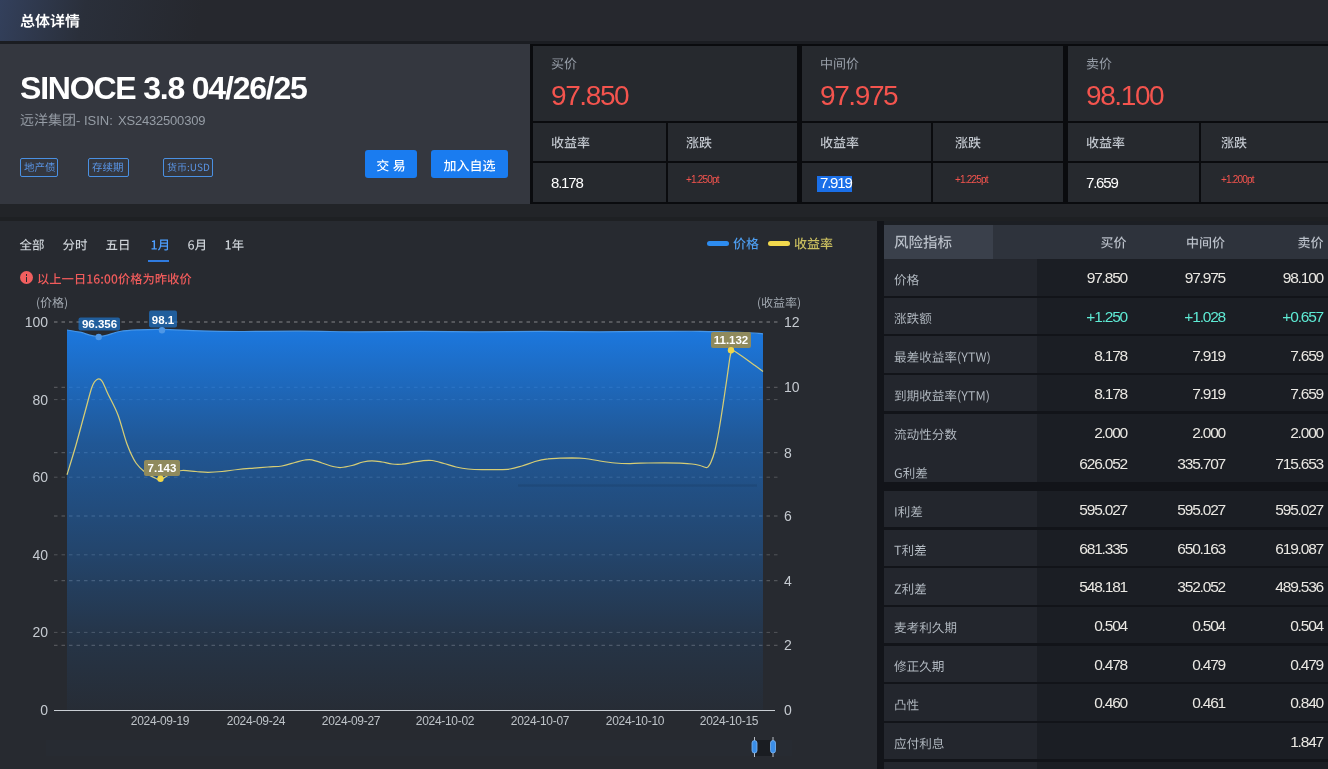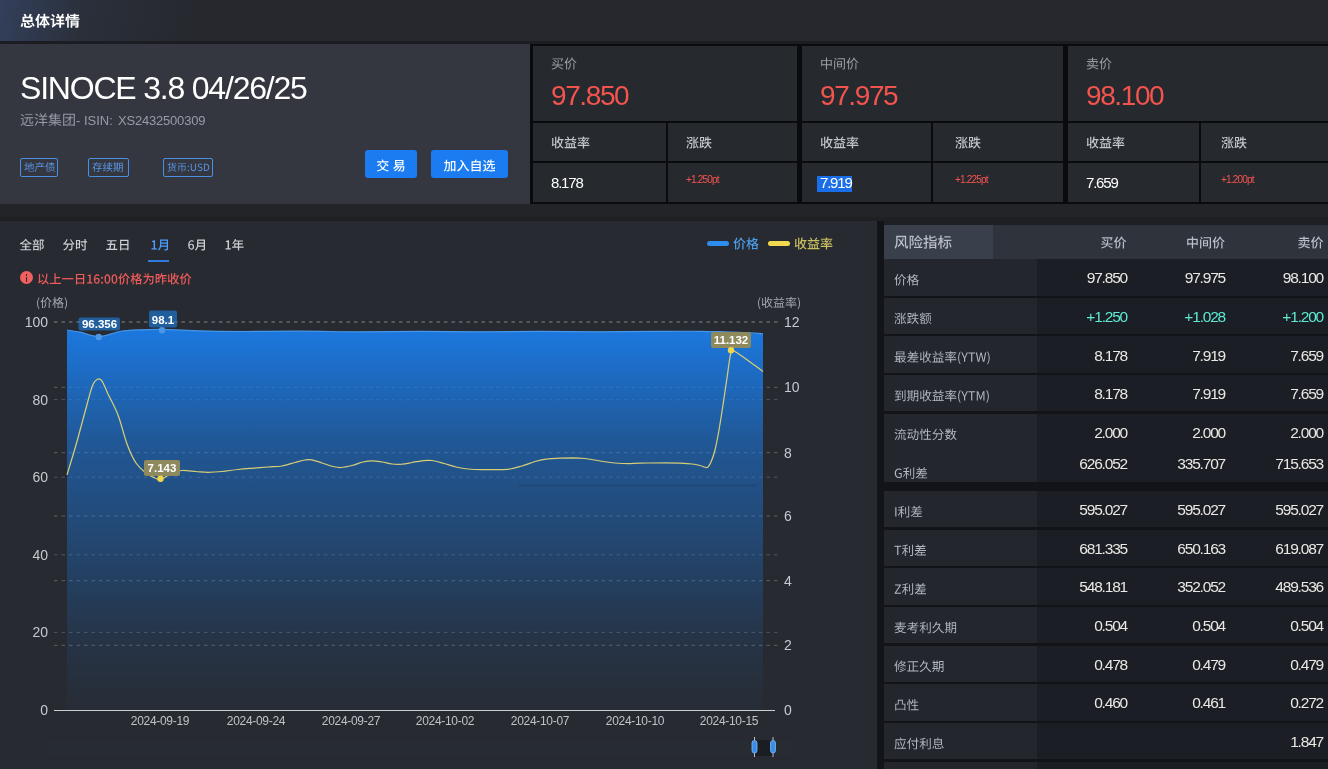--- a/index.html
+++ b/index.html
@@ -7,21 +7,21 @@
 #topbar{left:0;top:0;width:1328px;height:41px;background:linear-gradient(102deg,#33405c 0px,#2a2f3a 85px,#26282e 200px)}
 #topbarb{left:0;top:41px;width:1328px;height:3px;background:#1b1d22}
 #titlesec{left:0;top:44px;width:530px;height:160px;background:#34373f}
 #pricepanel{left:530px;top:44px;width:798px;height:160px;background:#0a0b0e}
 #botdiv{left:0;top:204px;width:1328px;height:13px;background:#222428}
 #botdiv2{left:0;top:217px;width:1328px;height:4px;background:#1e2023}
 #chartsec{left:0;top:221px;width:877px;height:548px;background:#272a30}
 #tablesec{left:877px;top:221px;width:451px;height:548px;background:#121419}
 .pbox{position:absolute;background:#26292e}
 .pcell{position:absolute;background:#26292e}
-.bigttl{position:absolute;left:20px;top:70px;font-size:32px;font-weight:normal;color:#fff;letter-spacing:-1.2px}
+.bigttl{position:absolute;left:20px;top:70px;font-size:32px;font-weight:bold;color:#fff;letter-spacing:-1.2px}
 .isin{position:absolute;left:118px;top:112.5px;font-size:13px;color:#969da6;letter-spacing:-0.2px}
 .isin2{position:absolute;left:76px;top:112.5px;font-size:13px;color:#969da6}
 .tag{position:absolute;border:1px solid #4a90e2;border-radius:2px;height:19px;top:158px}
 .btn{position:absolute;background:#1a7cf0;border-radius:3px;top:150px;height:28px}
 .bignum{position:absolute;font-size:28px;color:#f4544e;letter-spacing:-1.4px}
 .pval{position:absolute;font-size:15px;color:#fff;letter-spacing:-1.2px}
 .pvalr{position:absolute;font-size:10px;color:#f4544e;letter-spacing:-0.8px}
 .tabu{position:absolute;left:148px;top:259.5px;width:21px;height:2.5px;background:#2f7be0}
 .noticei{position:absolute;left:20px;top:271px;width:13px;height:13px;border-radius:50%;background:#f15f5f}
 .noticei::after{content:"";position:absolute;left:5.7px;top:6.2px;width:1.6px;height:4.6px;background:#272a30}
@@ -86,21 +86,21 @@
 <div class="trow" style="top:259.0px;height:36.6px">
     <div class="tl"></div>
     <div class="rv" style="right:201px">97.850</div>
     <div class="rv" style="right:103px">97.975</div>
     <div class="rv" style="right:5px">98.100</div>
   </div>
 <div class="trow" style="top:297.6px;height:36.6px">
     <div class="tl"></div>
     <div class="rv red" style="right:201px">+1.250</div>
     <div class="rv red" style="right:103px">+1.028</div>
-    <div class="rv red" style="right:5px">+1.200</div>
+    <div class="rv red" style="right:5px">+0.657</div>
   </div>
 <div class="trow" style="top:336.3px;height:36.6px">
     <div class="tl"></div>
     <div class="rv" style="right:201px">8.178</div>
     <div class="rv" style="right:103px">7.919</div>
     <div class="rv" style="right:5px">7.659</div>
   </div>
 <div class="trow" style="top:374.9px;height:36.6px">
     <div class="tl"></div>
     <div class="rv" style="right:201px">8.178</div>
@@ -146,21 +146,21 @@
 <div class="trow" style="top:645.5px;height:36.6px">
     <div class="tl"></div>
     <div class="rv" style="right:201px">0.478</div>
     <div class="rv" style="right:103px">0.479</div>
     <div class="rv" style="right:5px">0.479</div>
   </div>
 <div class="trow" style="top:684.1px;height:36.6px">
     <div class="tl"></div>
     <div class="rv" style="right:201px">0.460</div>
     <div class="rv" style="right:103px">0.461</div>
-    <div class="rv" style="right:5px">0.272</div>
+    <div class="rv" style="right:5px">0.840</div>
   </div>
 <div class="trow" style="top:722.8px;height:36.6px">
     <div class="tl"></div>
     <div class="rv" style="right:201px"></div>
     <div class="rv" style="right:103px"></div>
     <div class="rv" style="right:5px">1.847</div>
   </div>
 <div class="trow" style="top:761.5px;height:7.5px">
     <div class="tl"></div>
   </div>

